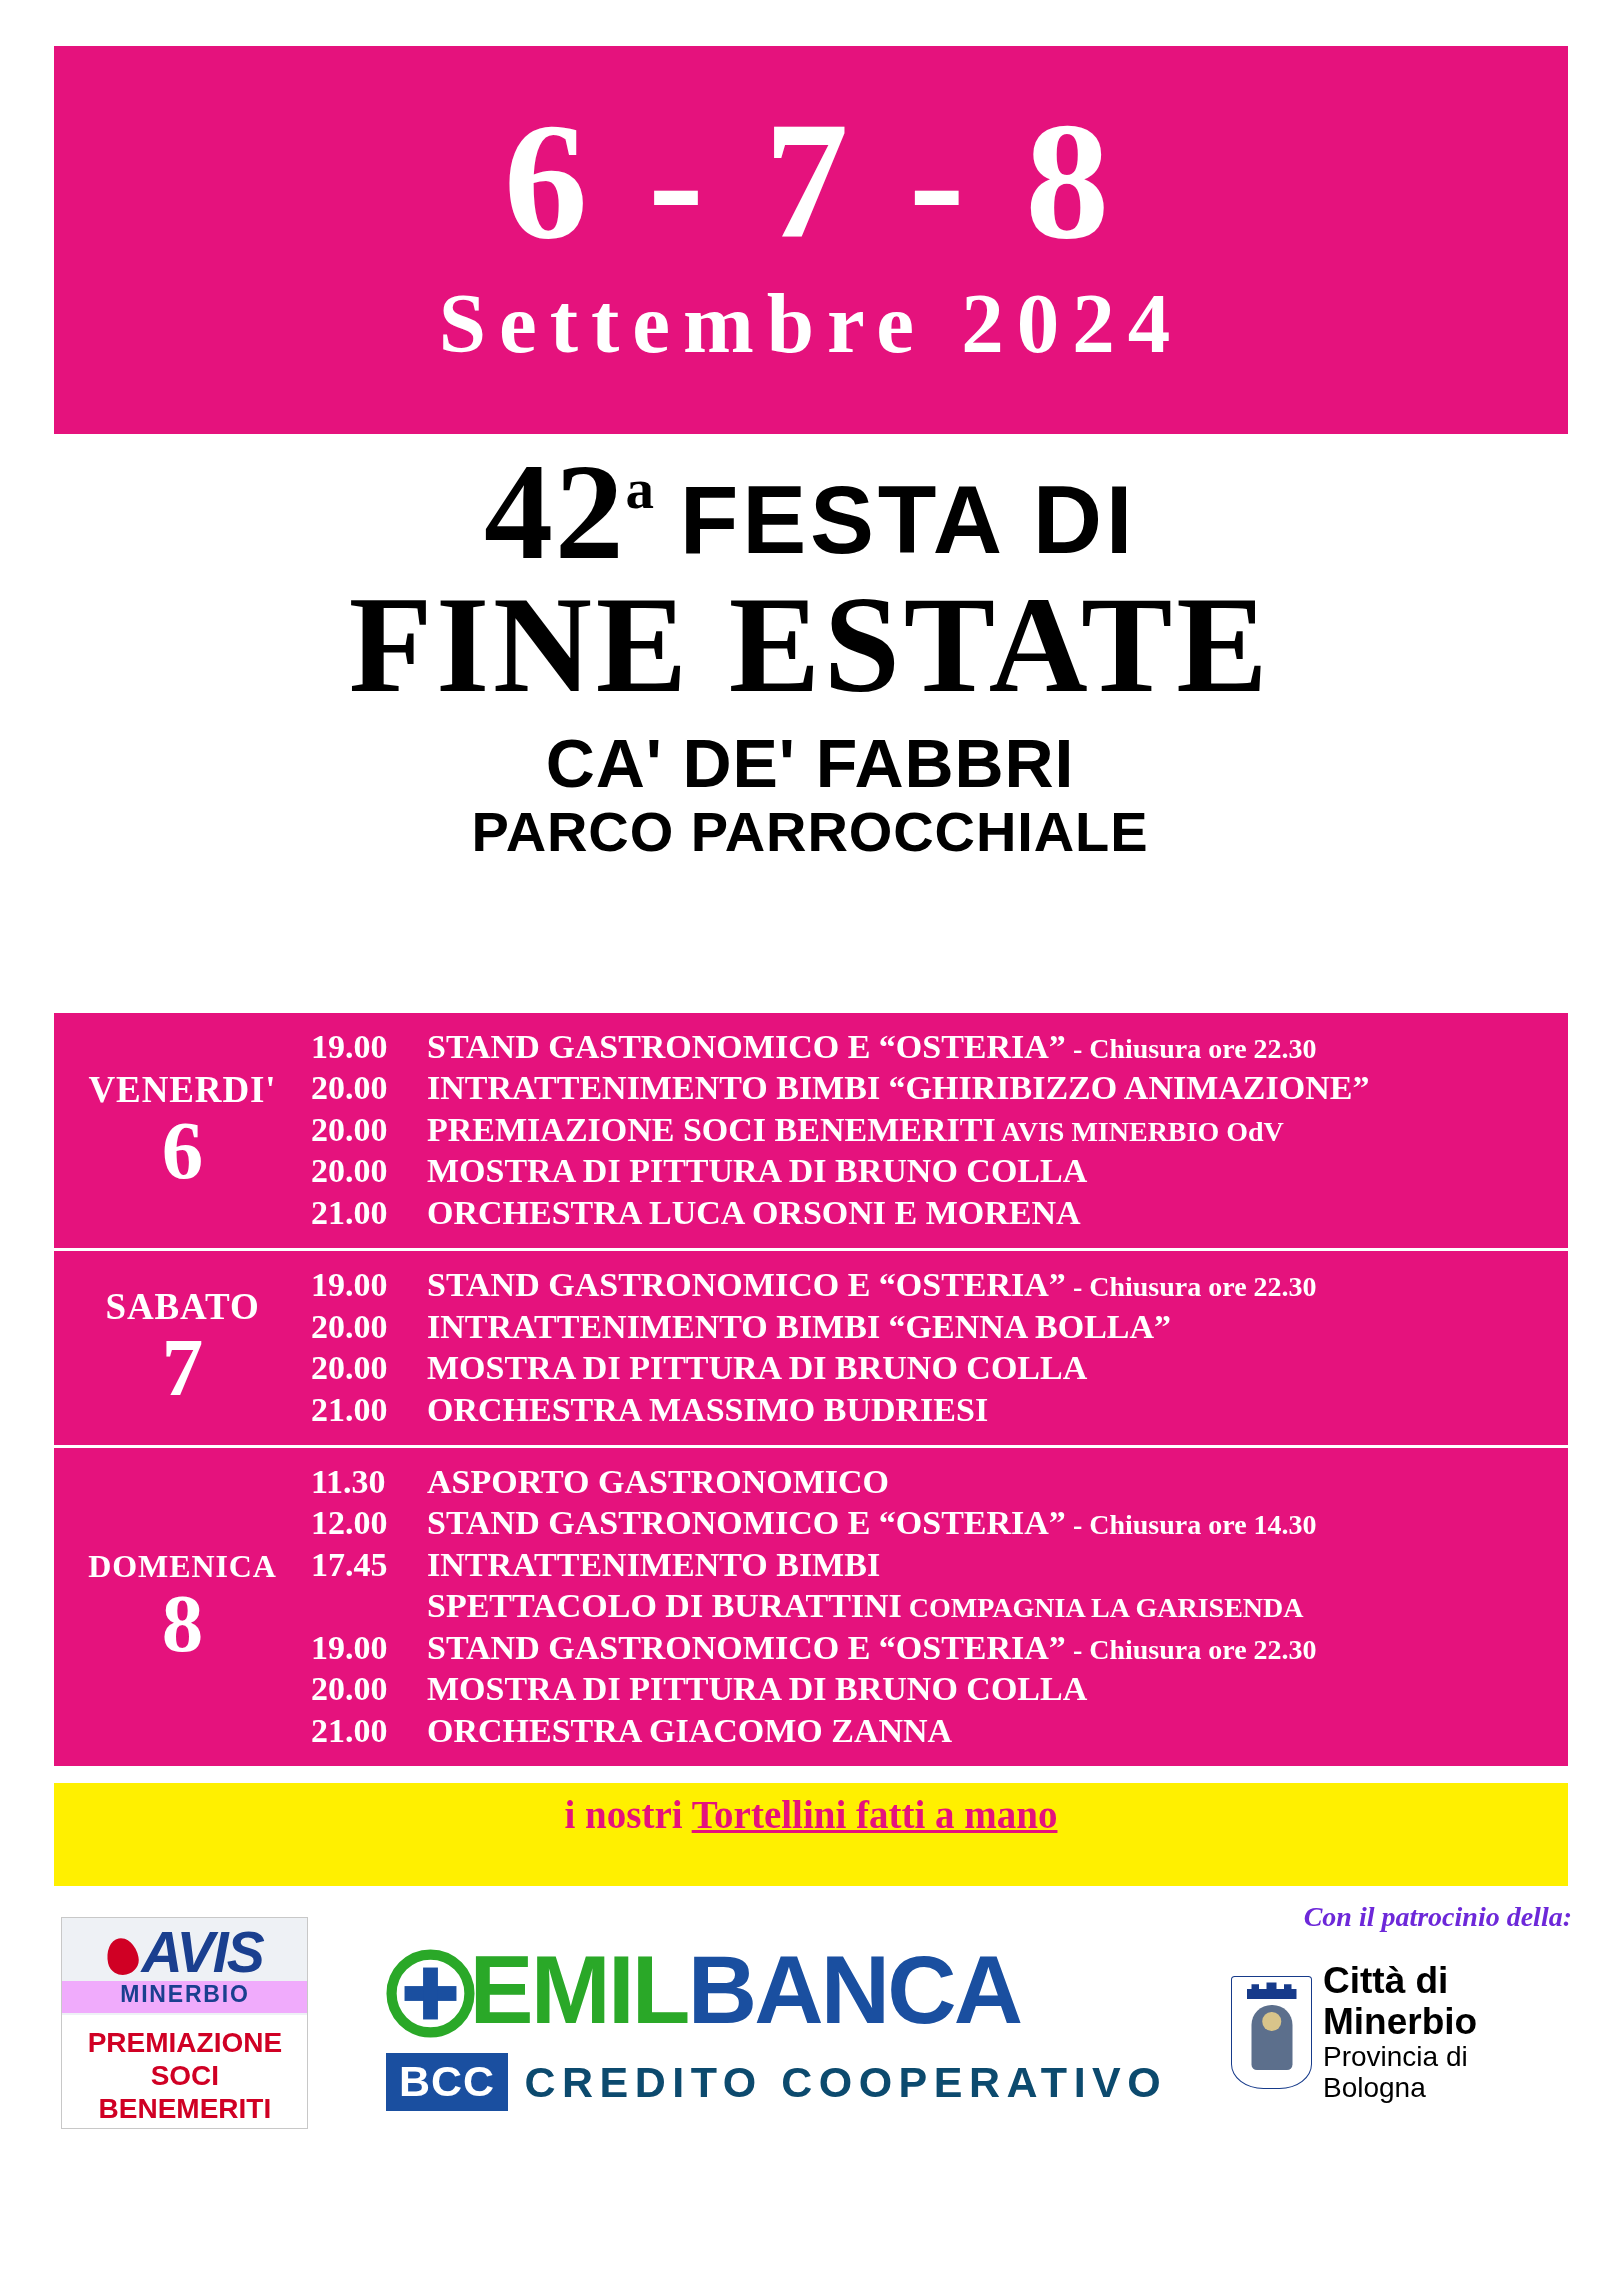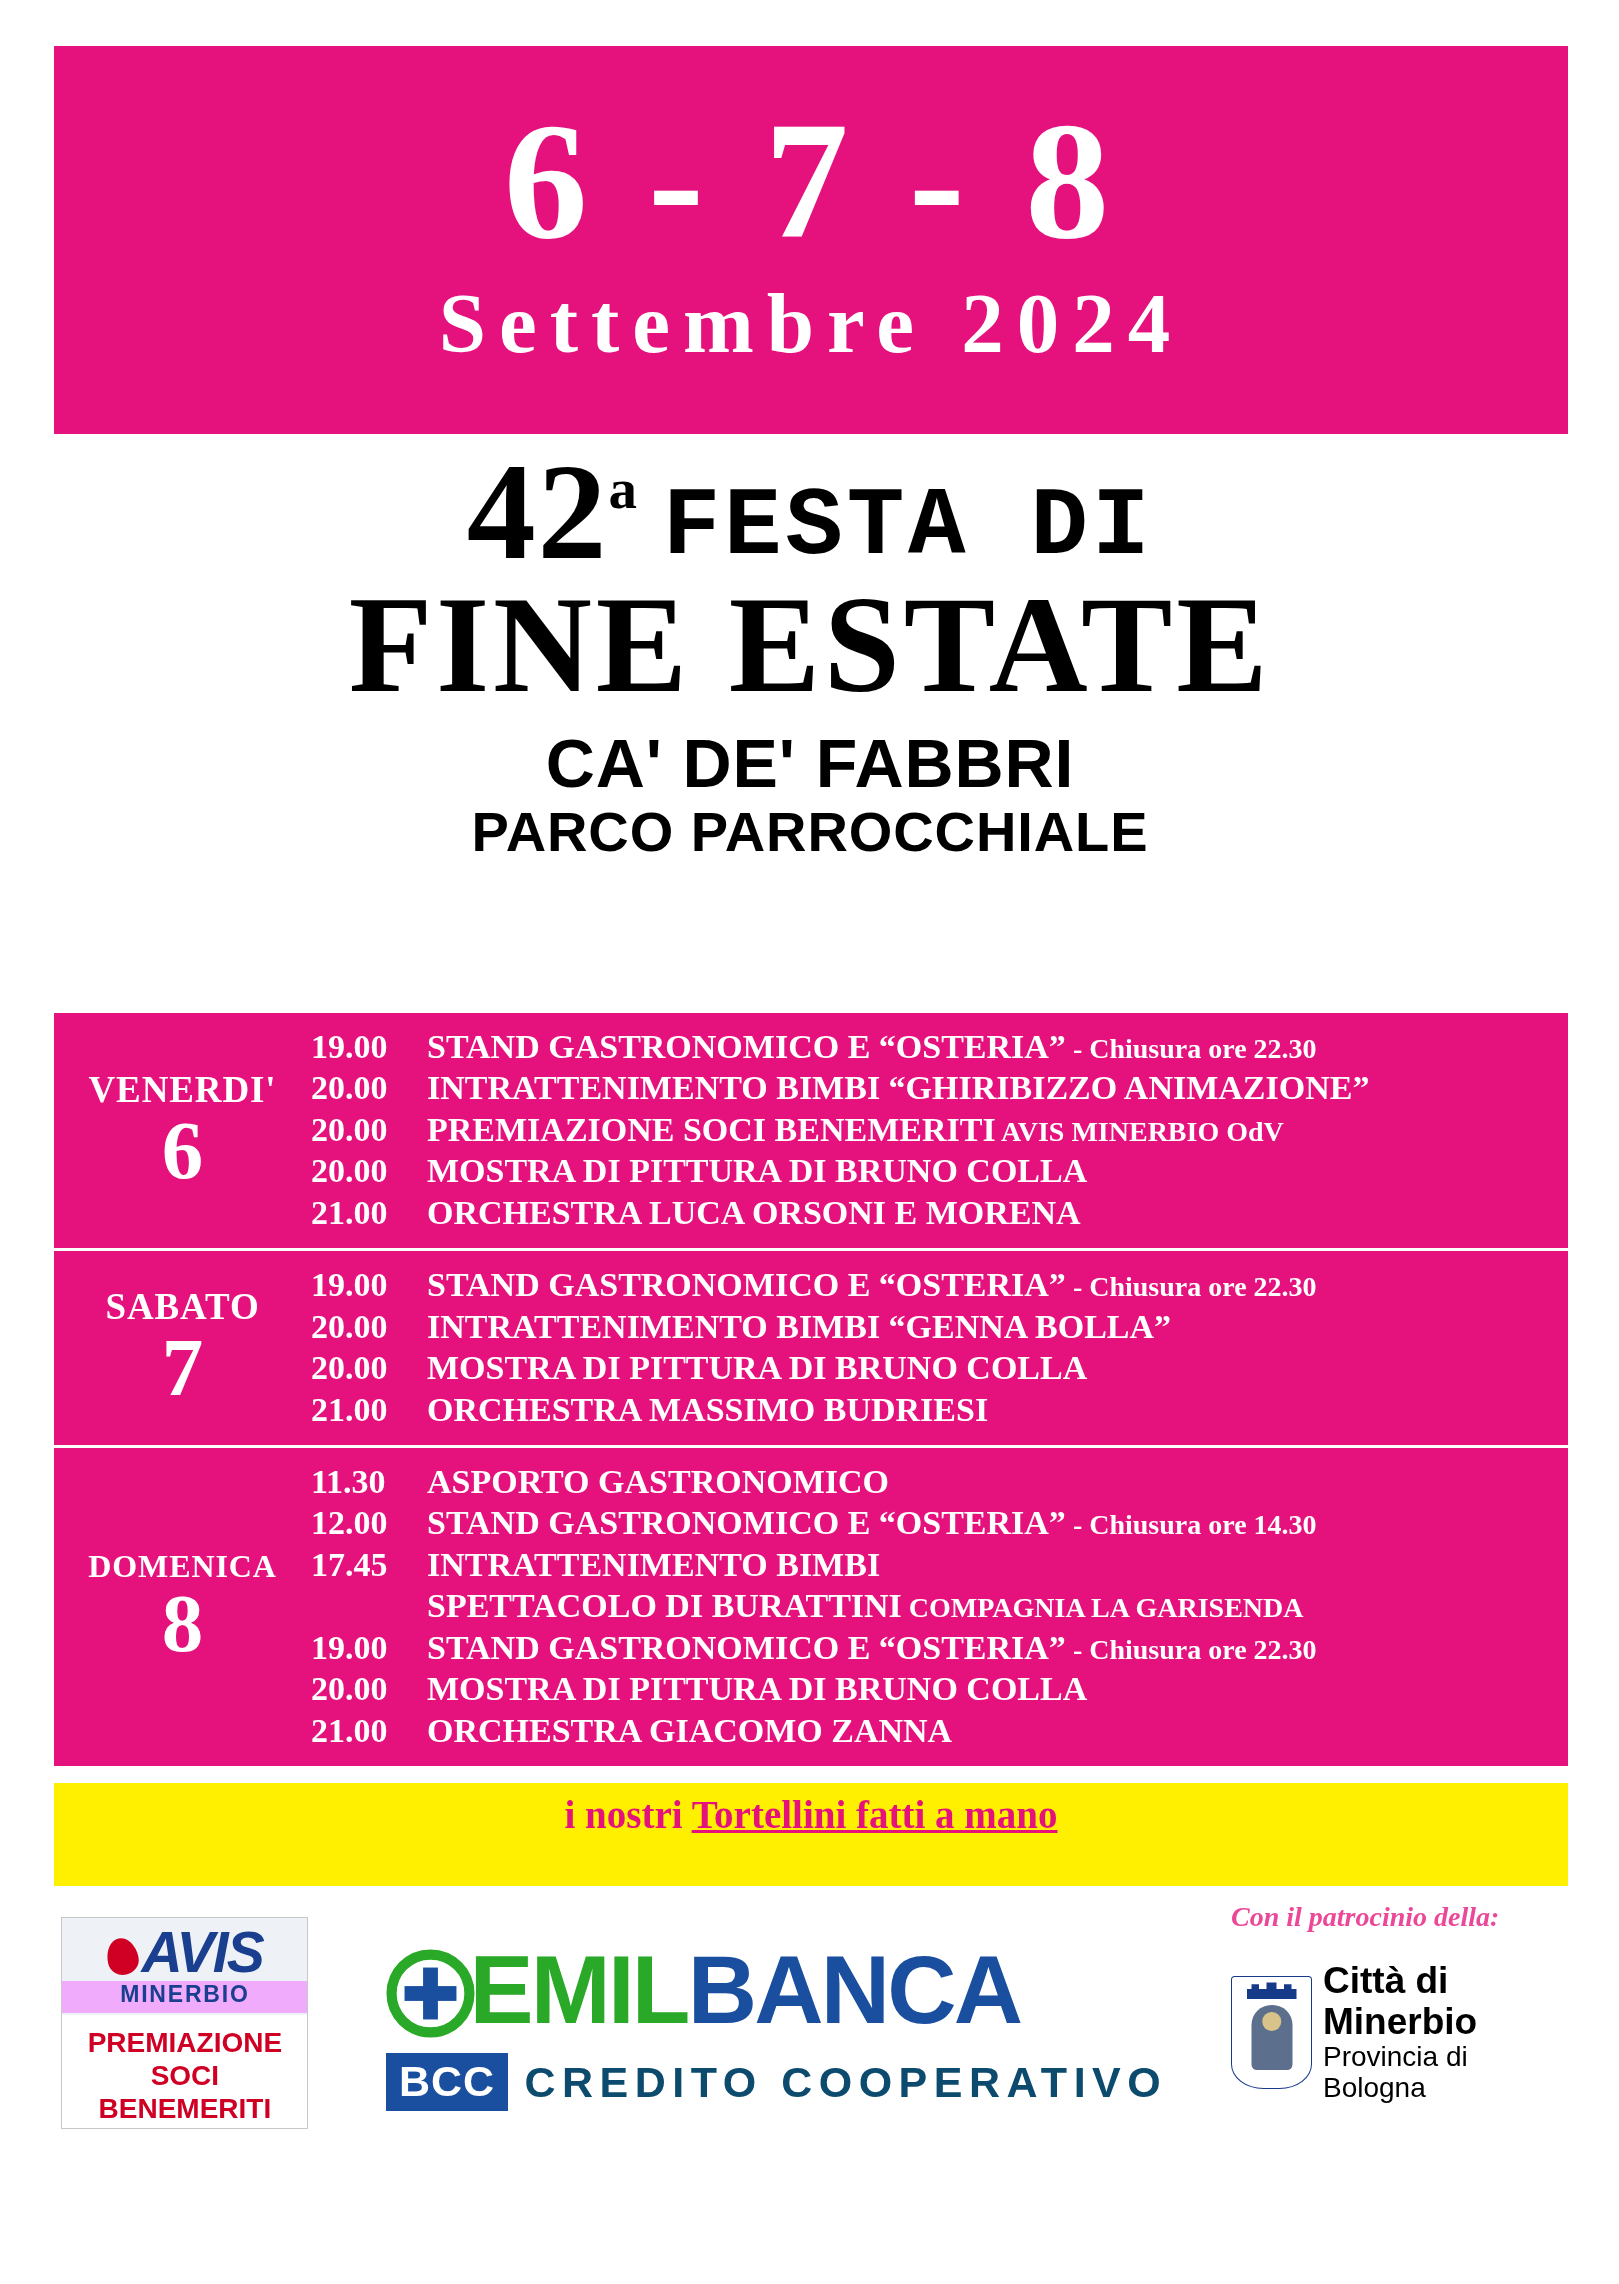--- a/index.html
+++ b/index.html
@@ -71,21 +71,21 @@
     font-weight: bold;
     font-size: 138px;
     vertical-align: -5.5px;
     letter-spacing: 1.8px;
   }
   .num42 sup {
     font-size: 57px;
     vertical-align: 50px;
   }
   .festa-di {
-    font-family: Liberation Mono, monospace;
+    font-family: Liberation Sans, sans-serif;
     font-weight: bold;
     font-size: 96px;
     letter-spacing: 3.7px;
     margin-left: 24px;
   }
   .fine-estate {
     display: block;
     font-family: "Liberation Serif", serif;
     font-weight: bold;
     font-size: 137px;
@@ -323,22 +323,22 @@
     left: 1177px;
     top: 0px;
     width: 341px;
     height: 208px;
   }
   .patro-label {
     font-family: "Liberation Serif", serif;
     font-style: italic;
     font-weight: bold;
     font-size: 28px;
-    text-align: left;
-    color: #ec4899;
+    text-align: right;
+    color: #6d28d9;
     margin-bottom: 7.4px;
   }
   .patro-row {
     display: flex;
     align-items: center;
     margin-top: 28px;
   }
   .crest {
     width: 81px;
     height: 113px;

